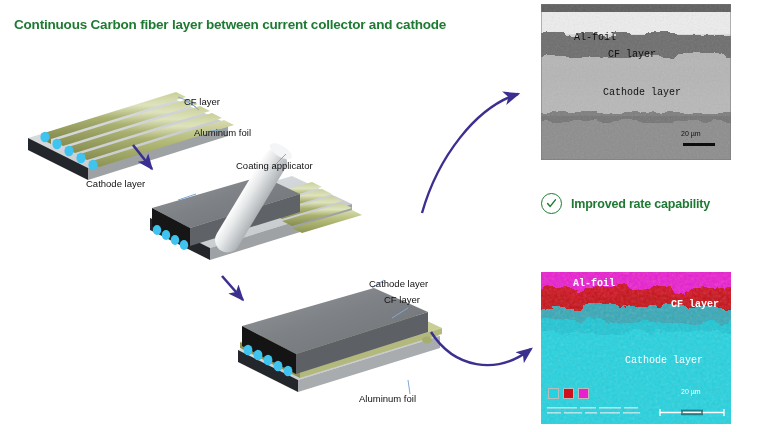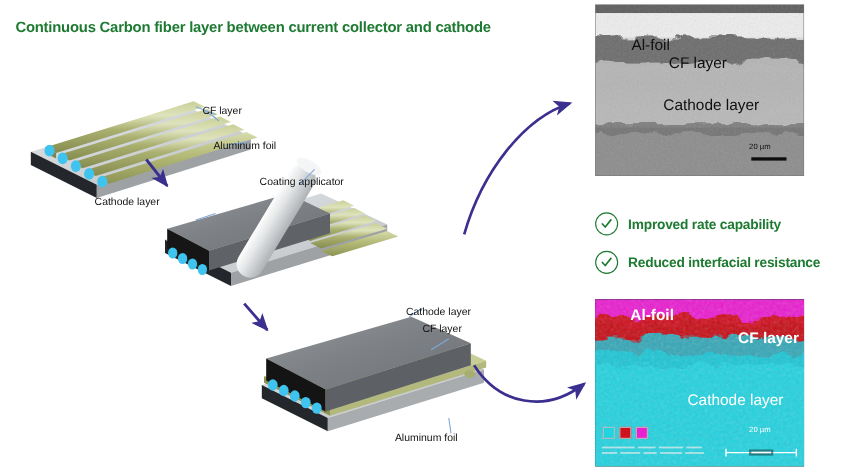--- a/index.html
+++ b/index.html
@@ -21,22 +21,22 @@
 
   
   .schem-label{
     font-size:9.5px;color:#111111;white-space:nowrap;
     font-family:"Liberation Sans","DejaVu Sans",sans-serif;
   }
 
   
   .panel{overflow:hidden;}
   .panel-label{
-    position:absolute;font-size:14px;white-space:nowrap;
-    font-family:Liberation Sans, sans-serif;
+    position:absolute;font-size:10px;white-space:nowrap;
+    font-family:Liberation Mono, monospace;
   }
   .sem-lab{color:#101010;}
   .eds-lab{color:#ffffff;}
 
   .scalebar-text{position:absolute;font-size:7px;white-space:nowrap;}
   .scalebar-rule{position:absolute;height:3px;}
 
   
   .bullet-row{position:absolute;display:flex;align-items:center;gap:9px;justify-content:center;}
   .check-circle{
@@ -367,22 +367,14 @@
 
   <div class="bullet-row" style="left:541px;top:193px;">
     <span class="check-circle">
       <svg width="11" height="11" viewBox="0 0 11 11">
         <path d="M1.6,5.6 L4.2,8.4 L9.4,1.9" stroke="#1e7a32" stroke-width="1.5" fill="none" stroke-linecap="round" stroke-linejoin="round"></path>
       </svg>
     </span>
     <span class="bullet-text">Improved rate capability</span>
   </div>
 
-  <div class="bullet-row" style="left:541px;top:228px;">
-    <span class="check-circle">
-      <svg width="11" height="11" viewBox="0 0 11 11">
-        <path d="M1.6,5.6 L4.2,8.4 L9.4,1.9" stroke="#1e7a32" stroke-width="1.5" fill="none" stroke-linecap="round" stroke-linejoin="round"></path>
-      </svg>
-    </span>
-    <span class="bullet-text">Reduced interfacial resistance</span>
-  </div>
 
 </div>
 
 </body></html>

